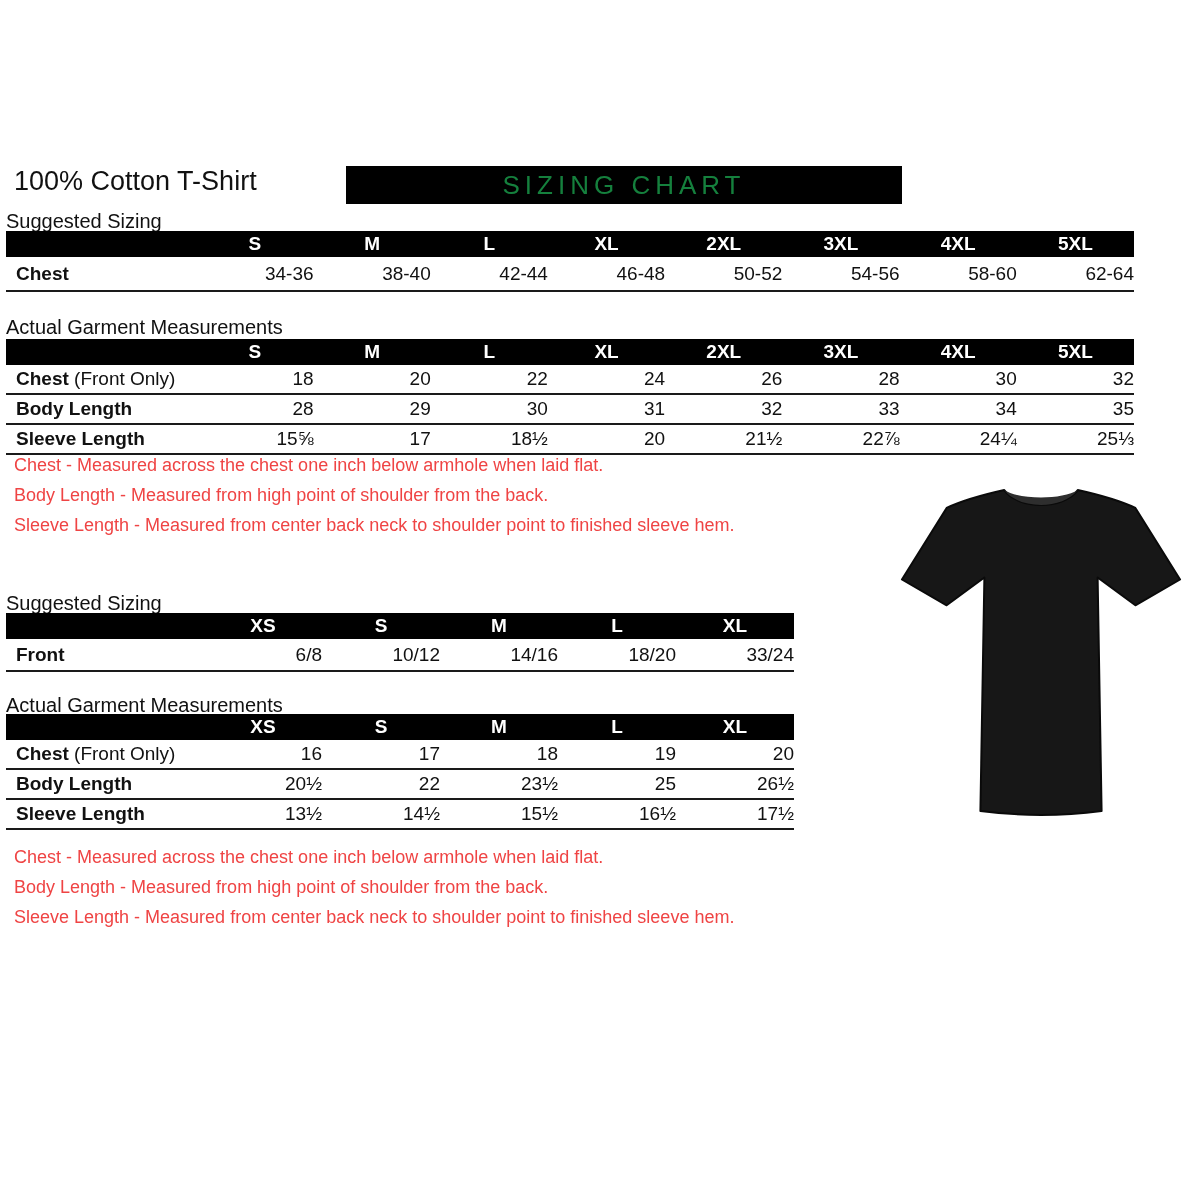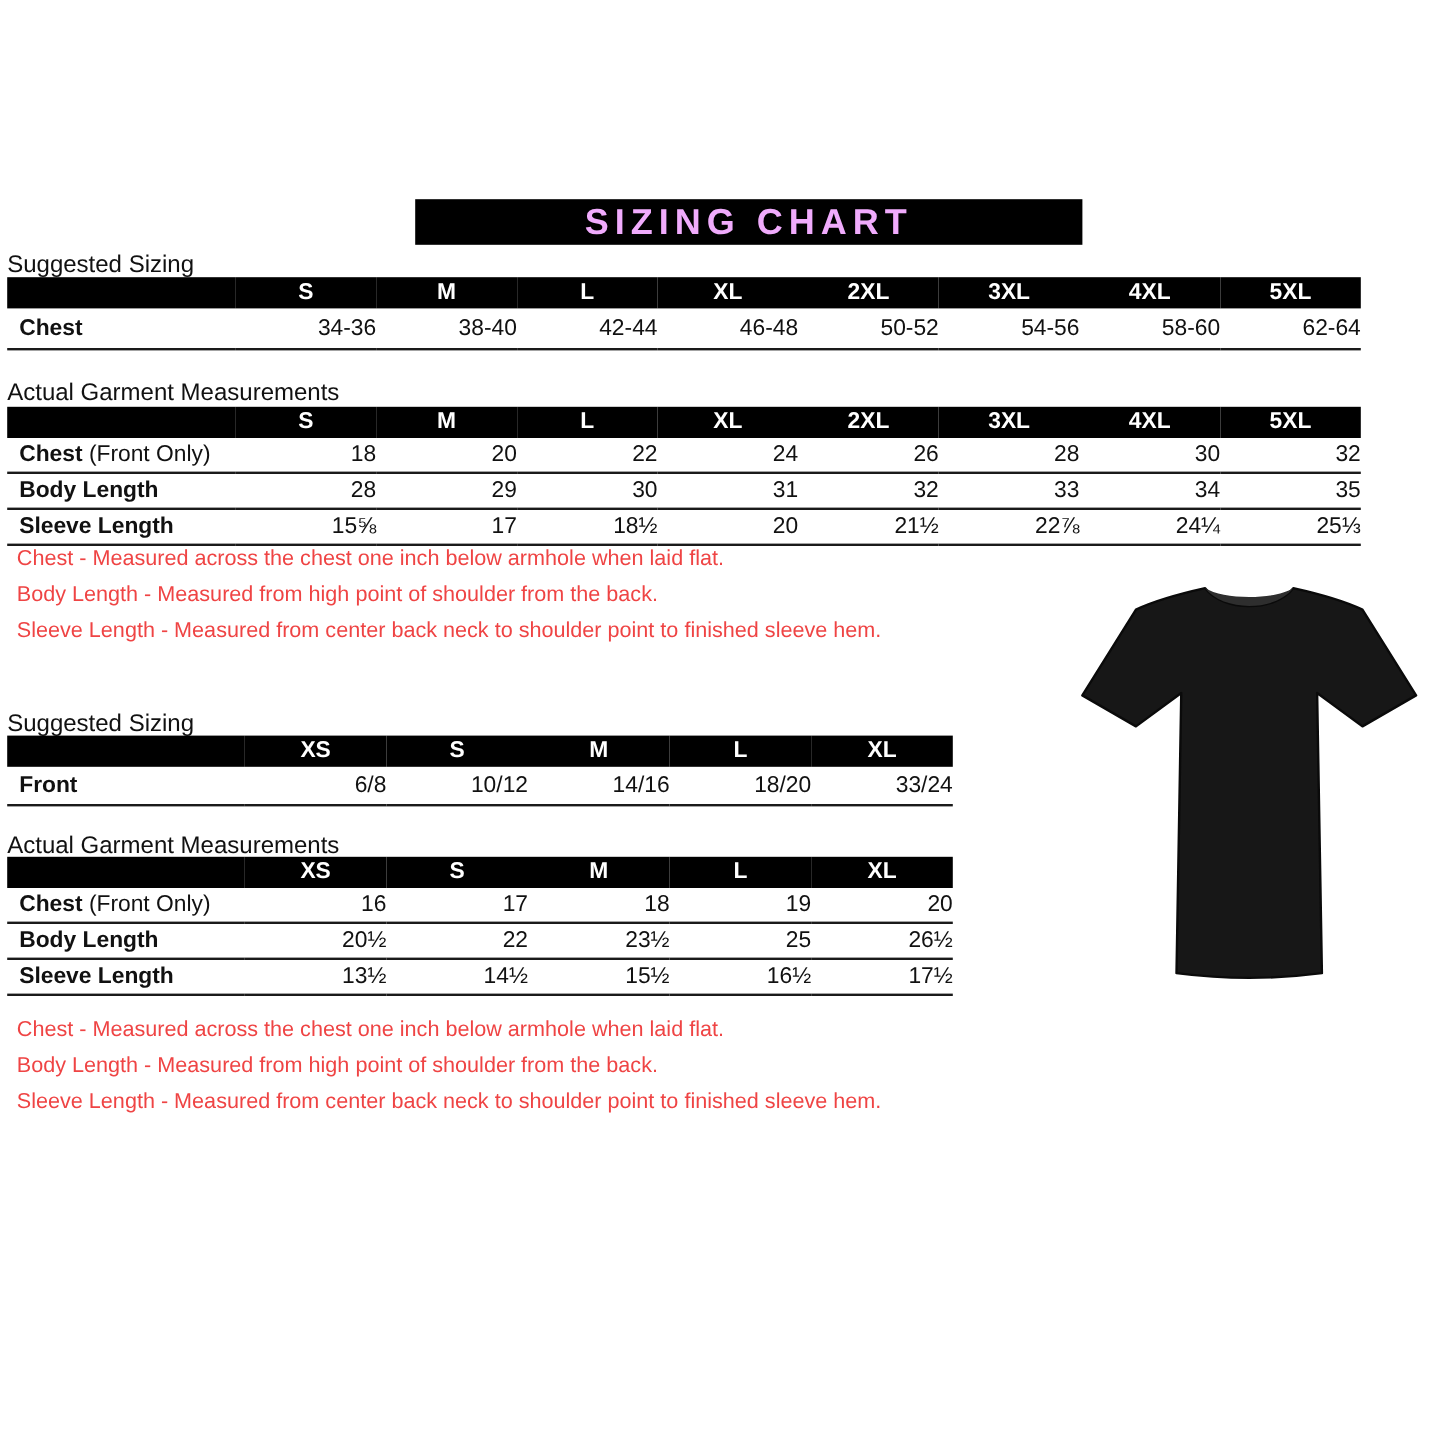--- a/index.html
+++ b/index.html
@@ -4,21 +4,21 @@
 <style>
   html,body { margin:0; padding:0; background:#fff; }
   body { font-family:"Liberation Sans", sans-serif; color:#111; }
   .canvas { position:relative; width:1200px; height:1200px; background:#fff; overflow:hidden; }
 
   .title { position:absolute; font-size:27px; white-space:nowrap; }
   .title.adult { left:14px; top:166px; font-weight:400; }
   .title.youth { left:6px; top:552px; font-weight:700; }
 
   .banner { position:absolute; left:346px; top:166px; width:556px; height:38px;
-            background:#000; color:#f0abfc; font-weight:700; font-size:30px;
+            background:#000; color:#15803d; font-weight:400; font-size:26px;
             letter-spacing:5px; text-align:center; line-height:39px; }
 
   .sectionLabel { position:absolute; font-size:20px; color:#111; white-space:nowrap; }
   #adultSuggestedLabel { left:6px; top:210px; }
   #adultActualLabel    { left:6px; top:316px; }
   #youthSuggestedLabel { left:6px; top:592px; }
   #youthActualLabel    { left:6px; top:694px; }
 
   table.size-table { position:absolute; border-collapse:collapse; table-layout:fixed; }
   table.size-table th { background:#000; color:#fff; font-weight:700; font-size:19px;
@@ -42,20 +42,21 @@
   #adultNotes { top:450px; }
   #youthNotes { top:842px; }
 
   .tshirt { position:absolute; left:892px; top:468px; width:298px; height:368px; }
 </style>
 </head>
 <body>
 
 <div class="canvas">
 
+  <div class="title adult">100% Cotton T-Shirt</div>
   <div class="banner">SIZING CHART</div>
 
   <div class="sectionLabel" id="adultSuggestedLabel">Suggested Sizing</div>
 
   <table class="size-table" id="adultSuggestedTable">
     <colgroup>
         <col style="width:190px">
         <col span="8" style="width:117px">
       </colgroup>
     <thead>

